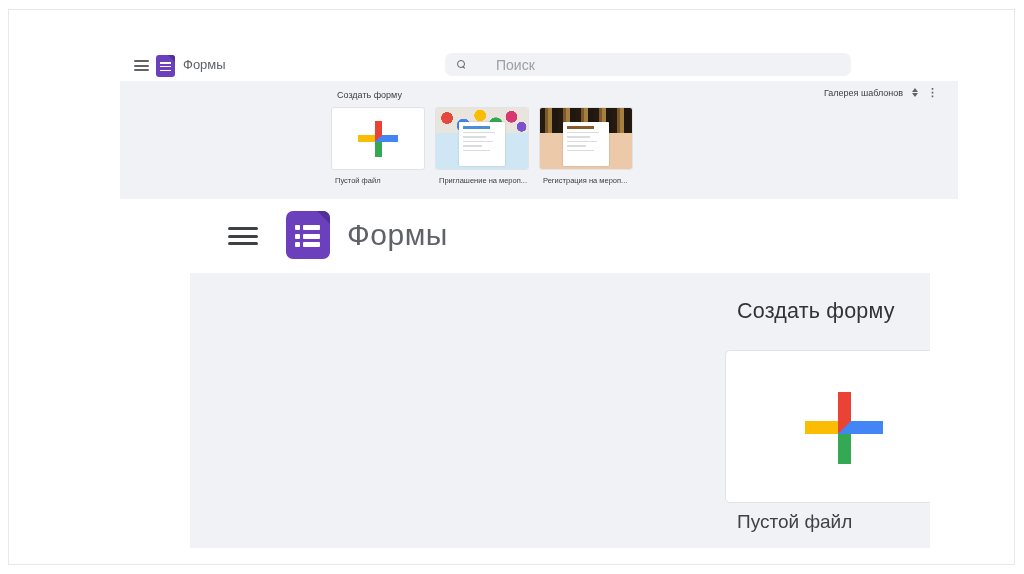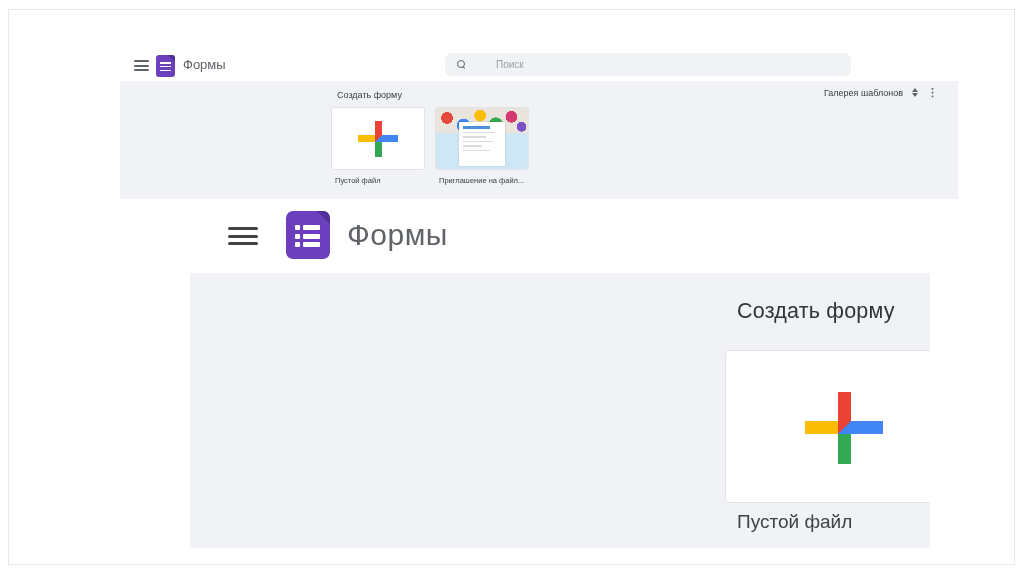--- a/index.html
+++ b/index.html
@@ -21,21 +21,21 @@
   .mini-logo .rows i { display:block; width:11px; height:1.6px; background:#fff; margin-bottom:2.2px; }
   .mini-title { position:absolute; left:183px; top:57px; font-size:13px; color:#5f6368; }
   .mini-search { position:absolute; left:445px; top:53px; width:406px; height:23px;
                  background:#f0f2f5; border-radius:7px; display:flex; align-items:center;
                  padding-left:12px; cursor:text; }
   .mag { position:relative; width:9px; height:9px; margin-right:10px; }
   .mag::before { content:""; position:absolute; left:0; top:0; width:6px; height:6px;
                  border:1.4px solid #5f6368; border-radius:50%; }
   .mag::after { content:""; position:absolute; left:6px; top:6px; width:3px; height:1.4px;
                 background:#5f6368; transform:rotate(45deg); transform-origin:0 0; }
-  .mini-search .ph { font-size:10px; color:#9aa0a6;padding-left:20px; }
+  .mini-search .ph { font-size:14px; color:#9aa0a6;padding-left:20px; }
 
   .mini-strip { position:absolute; left:120px; top:81px; width:838px; height:118px; background:#f0f2f5; }
   .mini-create { position:absolute; left:217px; top:9px; font-size:9px; color:#3c4043; }
   .mini-right { position:absolute; right:20px; top:6px; display:flex; align-items:center; gap:9px; }
   .mini-gallery-label { font-size:9px; color:#3c4043; cursor:pointer; }
   .unfold { display:flex; flex-direction:column; gap:1px; cursor:pointer; }
   .unfold i { width:0; height:0; border-left:3.5px solid transparent; border-right:3.5px solid transparent; }
   .unfold i.up { border-bottom:4px solid #5f6368; }
   .unfold i.down { border-top:4px solid #5f6368; }
   .vdots { font-size:11px; color:#5f6368; font-weight:bold; cursor:pointer; line-height:1; }
@@ -140,21 +140,36 @@
             <div class="head balloons"></div>
             <div class="sheet">
               <div class="t" style="background:#4a90d9"></div>
       <div class="l" style="width:85%"></div>
               <div class="l" style="width:60%"></div>
       <div class="l" style="width:80%"></div>
               <div class="l" style="width:50%"></div>
       <div class="l" style="width:70%"></div>
             </div>
           </div>
-          <div class="mini-label">Приглашение на файл...</div>
+          <div class="mini-label">Приглашение на мероп...</div>
+        </div>
+        <div class="mini-card-wrap">
+          <div class="mini-card">
+            <div class="body" style="background: rgb(236, 202, 169);"></div>
+            <div class="head books"></div>
+            <div class="sheet">
+              <div class="t" style="background:#8a5a2a"></div>
+      <div class="l" style="width:85%"></div>
+              <div class="l" style="width:60%"></div>
+      <div class="l" style="width:80%"></div>
+              <div class="l" style="width:50%"></div>
+      <div class="l" style="width:70%"></div>
+            </div>
+          </div>
+          <div class="mini-label">Регистрация на мероп...</div>
         </div>
       </div>
   </div>
 
   <div class="big-hamburger">
     <span></span>
       <span></span>
       <span></span>
   </div>
   <div class="big-logo">

